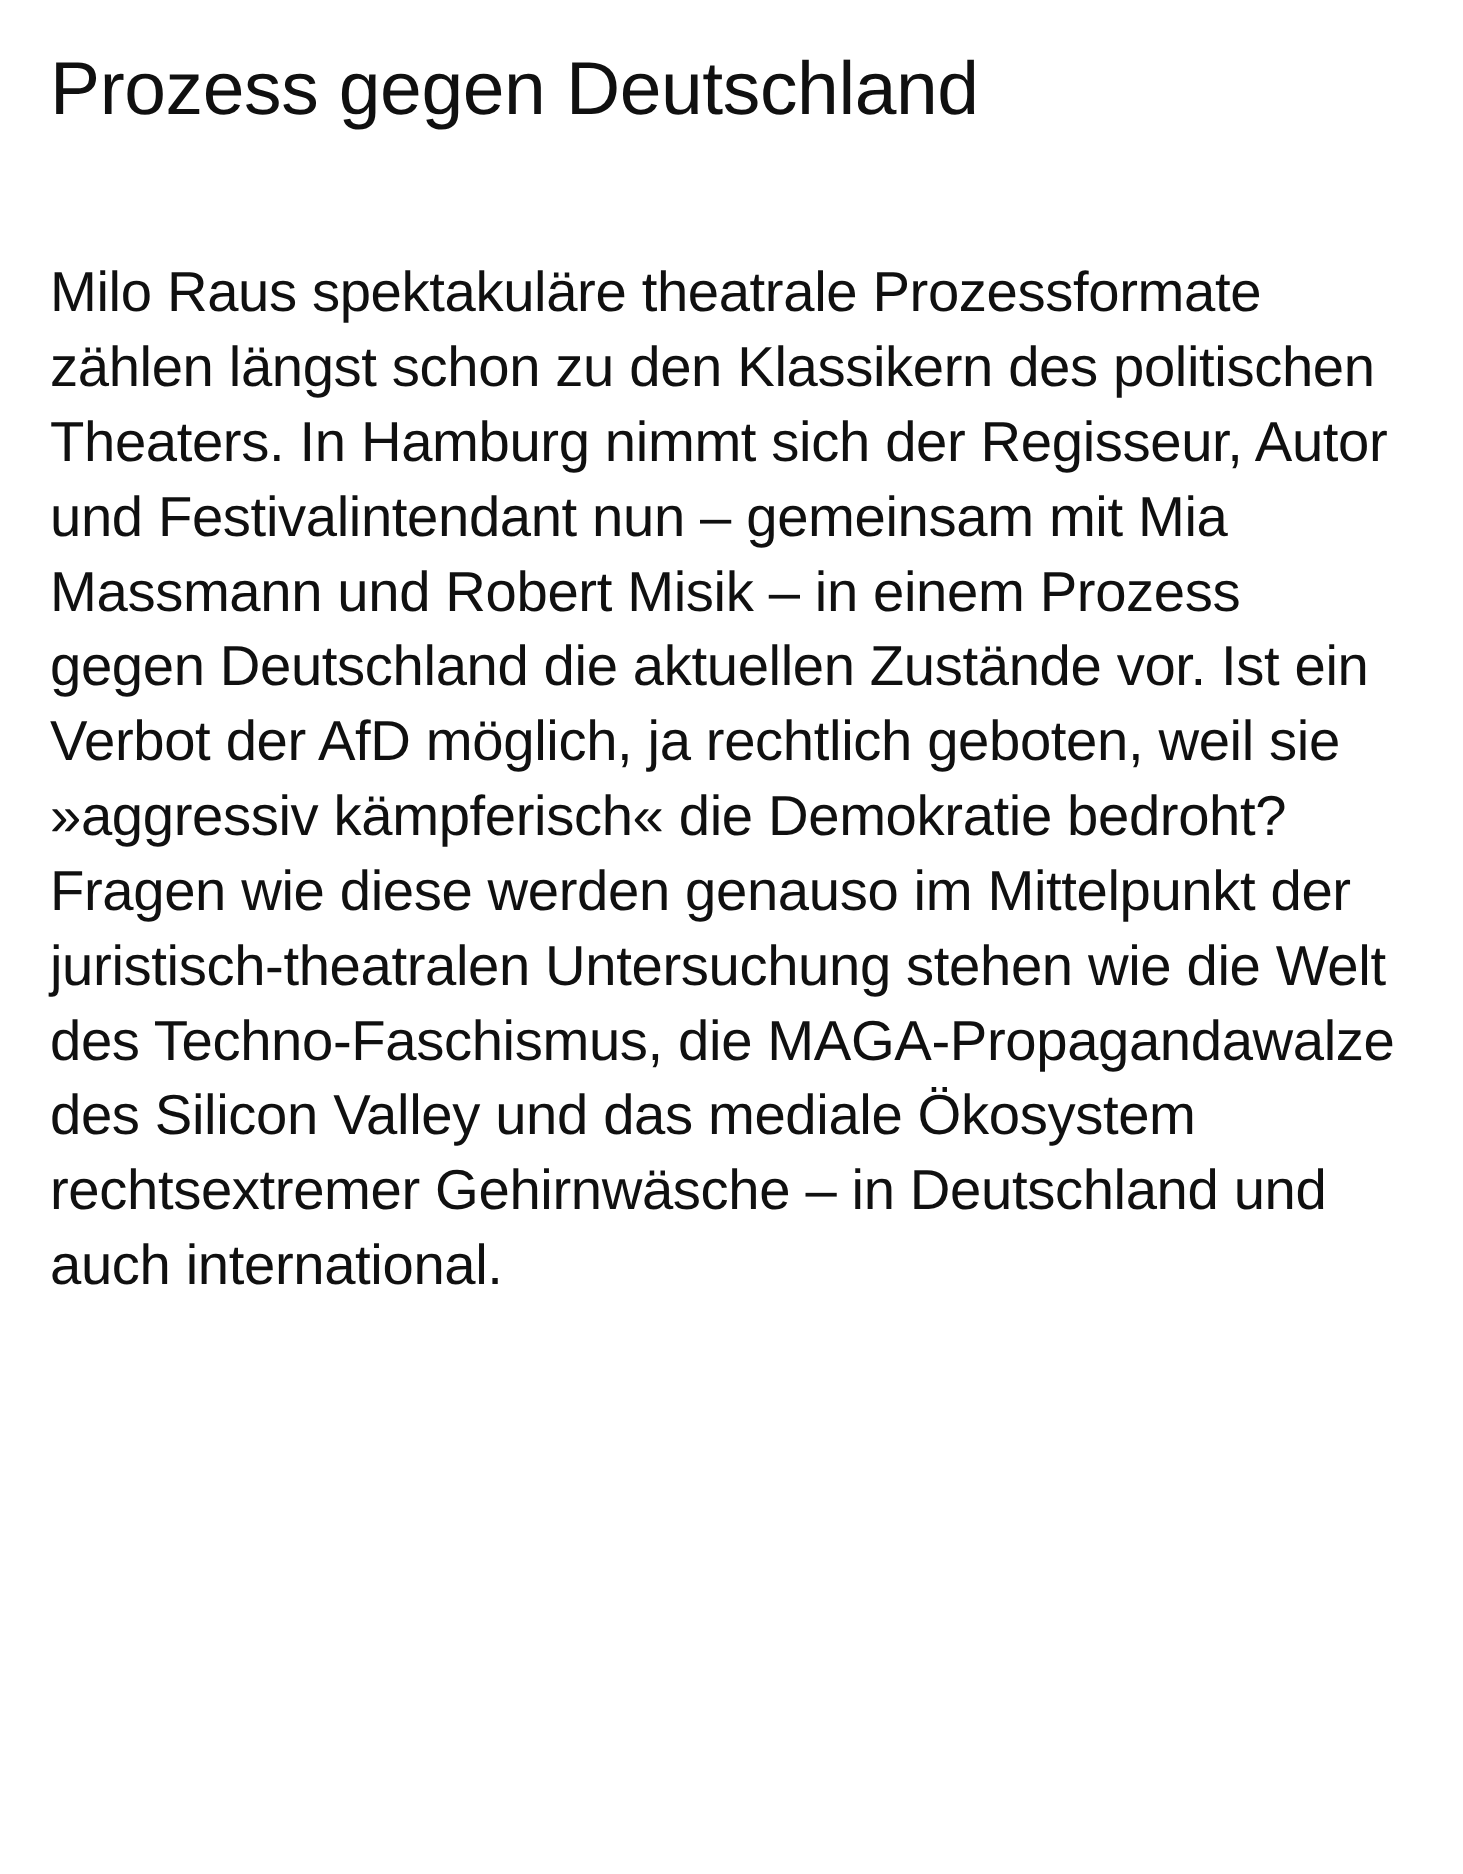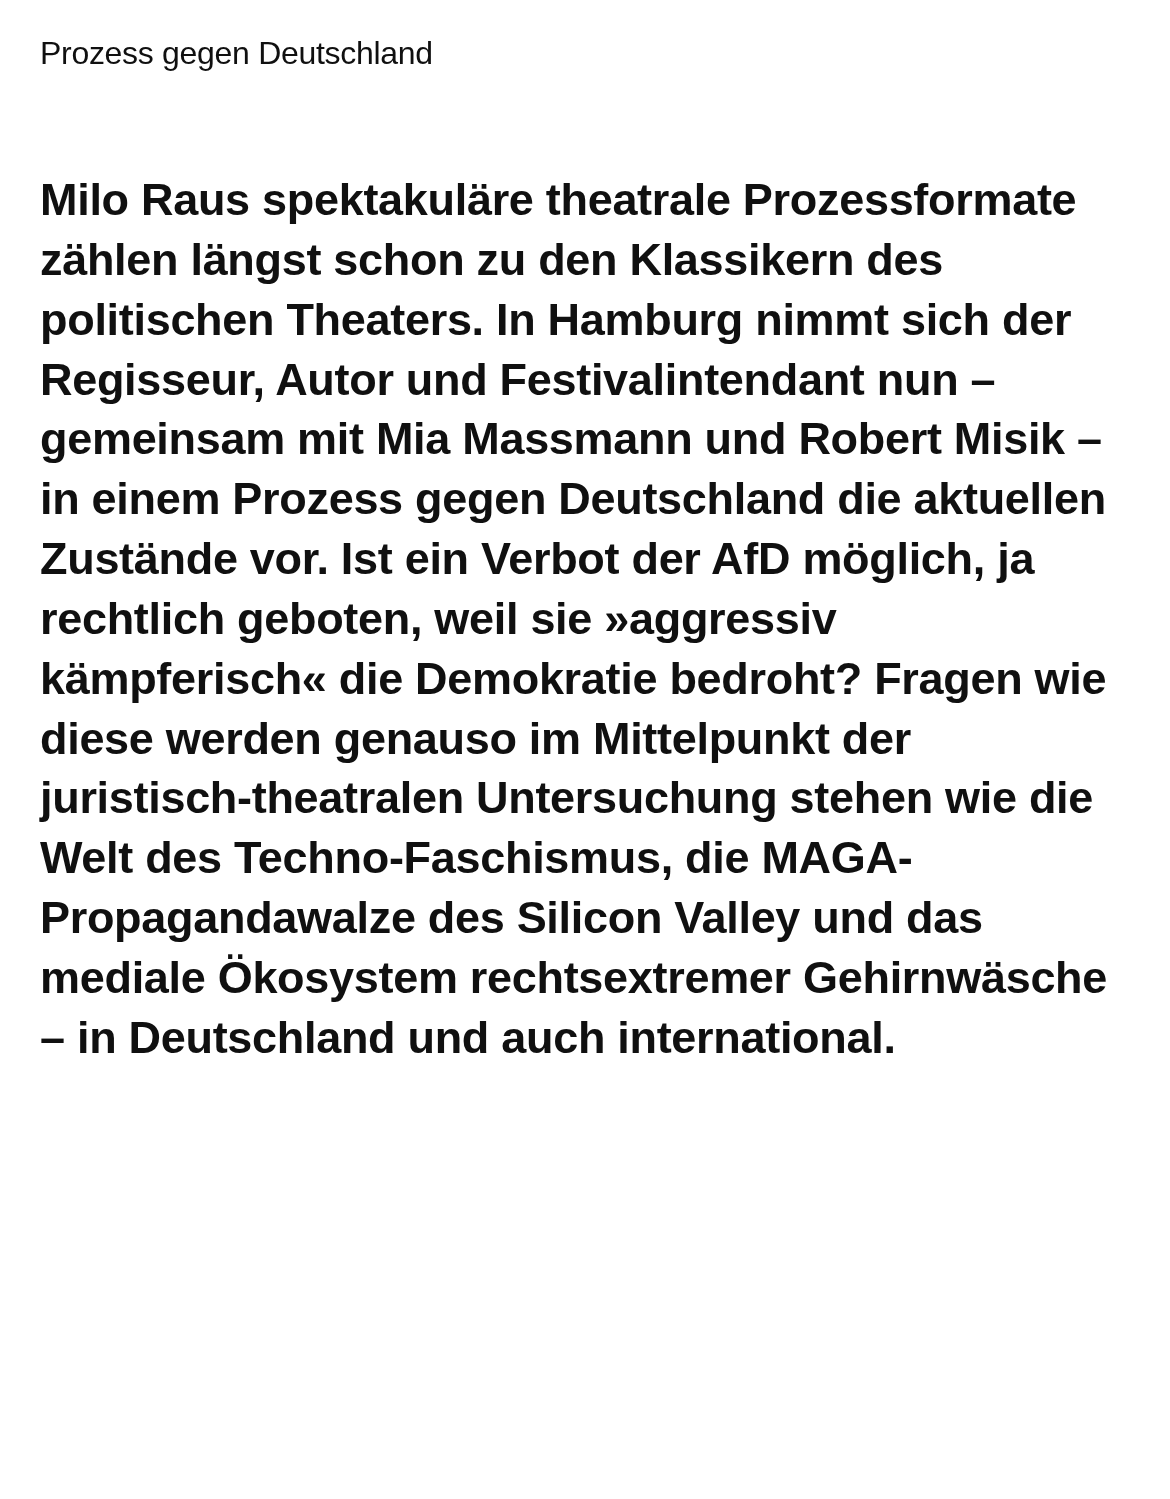--- a/index.html
+++ b/index.html
@@ -15,37 +15,37 @@
     -webkit-font-smoothing: antialiased;
   }
   .page {
     box-sizing: border-box;
     width: 1170px;
     min-height: 1499px;
     padding: 34px 48px 40px 40px;
     background: #ffffff;
   }
   .title-block {
-    font-size: 32px;
+    font-size: 60px;
     line-height: 1.22;
     font-weight: 400;
     letter-spacing: -0.3px;
     color: #101010;
   }
   .title-line {
     display: block;
     white-space: pre-wrap;
   }
   .spacer {
     height: 52px;
   }
   .body-text {
     font-size: 45px;
     line-height: 1.33;
-    font-weight: 700;
+    font-weight: 400;
     letter-spacing: -0.3px;
     color: #101010;
     white-space: pre-wrap;
     word-break: normal;
     hyphens: none;
     max-width: 1090px;
   }
 </style>
 </head>
 <body>

